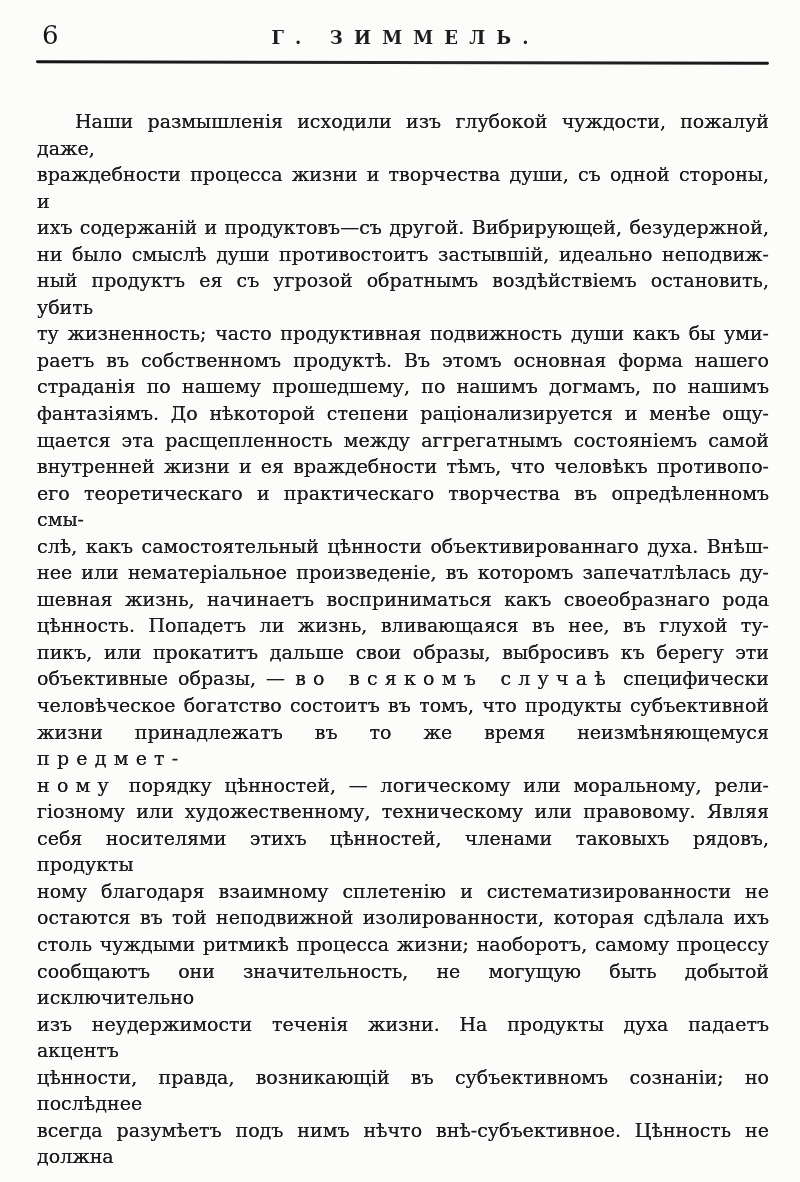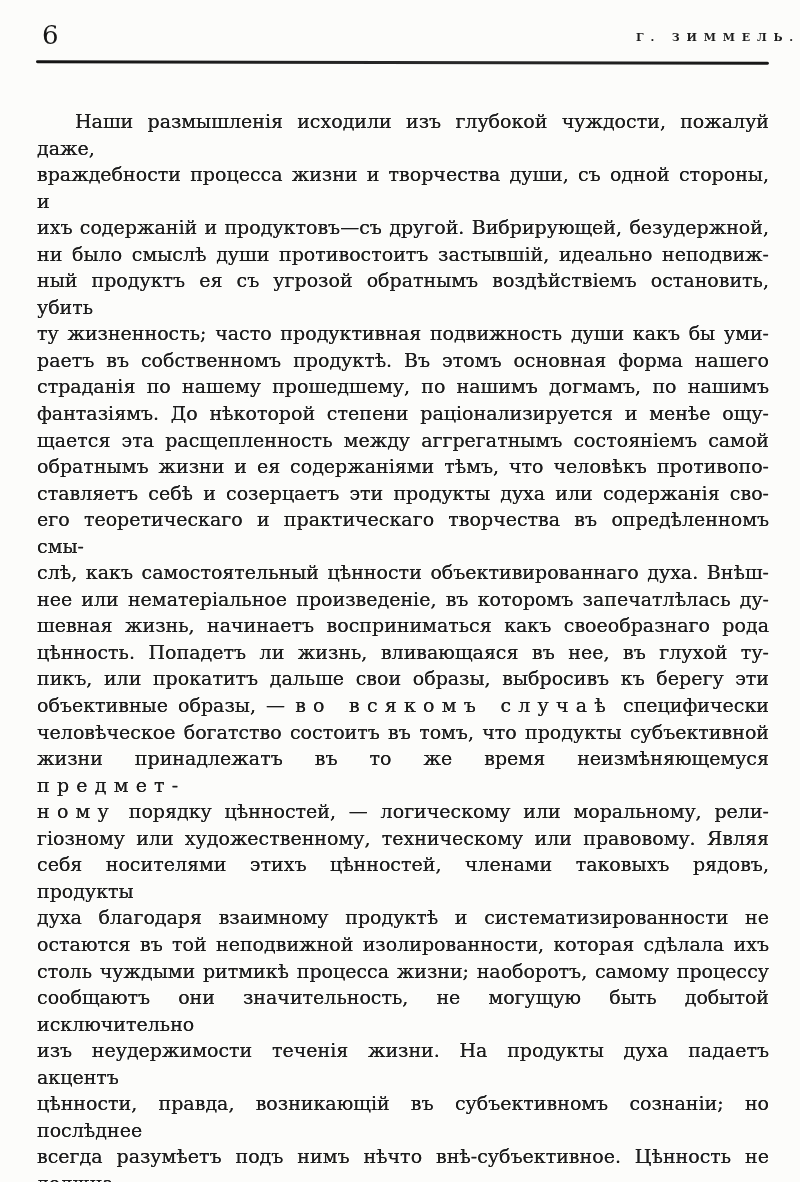--- a/index.html
+++ b/index.html
@@ -24,22 +24,22 @@
   }
   .page-number {
     position: absolute;
     left: 42px;
     top: 22px;
     font-size: 26px;
     line-height: 26px;
     color: #161616;
   }
   .running-header {
-    text-align: right;
-    font-size: 11px;
+    text-align: center;
+    font-size: 18px;
     line-height: 26px;
     letter-spacing: 0.62em;
     font-weight: bold;
     color: #1d1d1d;
     padding-left: 0.62em; 
   }
   .header-rule {
     margin: 4px 31px 0 36px;
     height: 3px;
     border-radius: 2px;
@@ -81,35 +81,34 @@
       <div class="line indent"><span>Наши размышленія исходили изъ глубокой чуждости, пожалуй даже,</span></div>
       <div class="line"><span>враждебности процесса жизни и творчества души, съ одной стороны, и</span></div>
       <div class="line"><span>ихъ содержаній и продуктовъ—съ другой. Вибрирующей, безудержной,</span></div>
       <div class="line"><span>ни было смыслѣ души противостоитъ застывшій, идеально неподвиж-</span></div>
       <div class="line"><span>ный продуктъ ея съ угрозой обратнымъ воздѣйствіемъ остановить, убить</span></div>
       <div class="line"><span>ту жизненность; часто продуктивная подвижность души какъ бы уми-</span></div>
       <div class="line"><span>раетъ въ собственномъ продуктѣ. Въ этомъ основная форма нашего</span></div>
       <div class="line"><span>страданія по нашему прошедшему, по нашимъ догмамъ, по нашимъ</span></div>
       <div class="line"><span>фантазіямъ. До нѣкоторой степени раціонализируется и менѣе ощу-</span></div>
       <div class="line"><span>щается эта расщепленность между аггрегатнымъ состояніемъ самой</span></div>
-      <div class="line"><span>обратнымъ жизни и ея содержаніями тѣмъ, что человѣкъ противопо-</span></div>
-      <div class="line"><span>ставляетъ себѣ и созерцаетъ эти продукты духа или содержанія сво-</span></div>
+      <div class="line"><span>внутренней жизни и ея враждебности тѣмъ, что человѣкъ противопо-</span></div>
       <div class="line"><span>его теоретическаго и практическаго творчества въ опредѣленномъ смы-</span></div>
       <div class="line"><span>слѣ, какъ самостоятельный цѣнности объективированнаго духа. Внѣш-</span></div>
       <div class="line"><span>нее или нематеріальное произведеніе, въ которомъ запечатлѣлась ду-</span></div>
       <div class="line"><span>шевная жизнь, начинаетъ восприниматься какъ своеобразнаго рода</span></div>
       <div class="line"><span>цѣнность. Попадетъ ли жизнь, вливающаяся въ нее, въ глухой ту-</span></div>
       <div class="line"><span>пикъ, или прокатитъ дальше свои образы, выбросивъ къ берегу эти</span></div>
       <div class="line"><span>объективные образы, — </span><span class="spaced">во всякомъ случаѣ</span><span> специфически</span></div>
       <div class="line"><span>человѣческое богатство состоитъ въ томъ, что продукты субъективной</span></div>
       <div class="line"><span>жизни принадлежатъ въ то же время неизмѣняющемуся </span><span class="spaced">предмет-</span></div>
       <div class="line"><span class="spaced">ному</span><span> порядку цѣнностей, — логическому или моральному, рели-</span></div>
       <div class="line"><span>гіозному или художественному, техническому или правовому. Являя</span></div>
       <div class="line"><span>себя носителями этихъ цѣнностей, членами таковыхъ рядовъ, продукты</span></div>
-      <div class="line"><span>духа благодаря взаимному продуктѣ и систематизированности не</span></div>
+      <div class="line"><span>ному благодаря взаимному сплетенію и систематизированности не</span></div>
       <div class="line"><span>остаются въ той неподвижной изолированности, которая сдѣлала ихъ</span></div>
       <div class="line"><span>столь чуждыми ритмикѣ процесса жизни; наоборотъ, самому процессу</span></div>
       <div class="line"><span>сообщаютъ они значительность, не могущую быть добытой исключительно</span></div>
       <div class="line"><span>изъ неудержимости теченія жизни. На продукты духа падаетъ акцентъ</span></div>
       <div class="line"><span>цѣнности, правда, возникающій въ субъективномъ сознаніи; но послѣднее</span></div>
       <div class="line"><span>всегда разумѣетъ подъ нимъ нѣчто внѣ-субъективное. Цѣнность не должна</span></div>
     </main>
 </div>
 
 </body></html>

